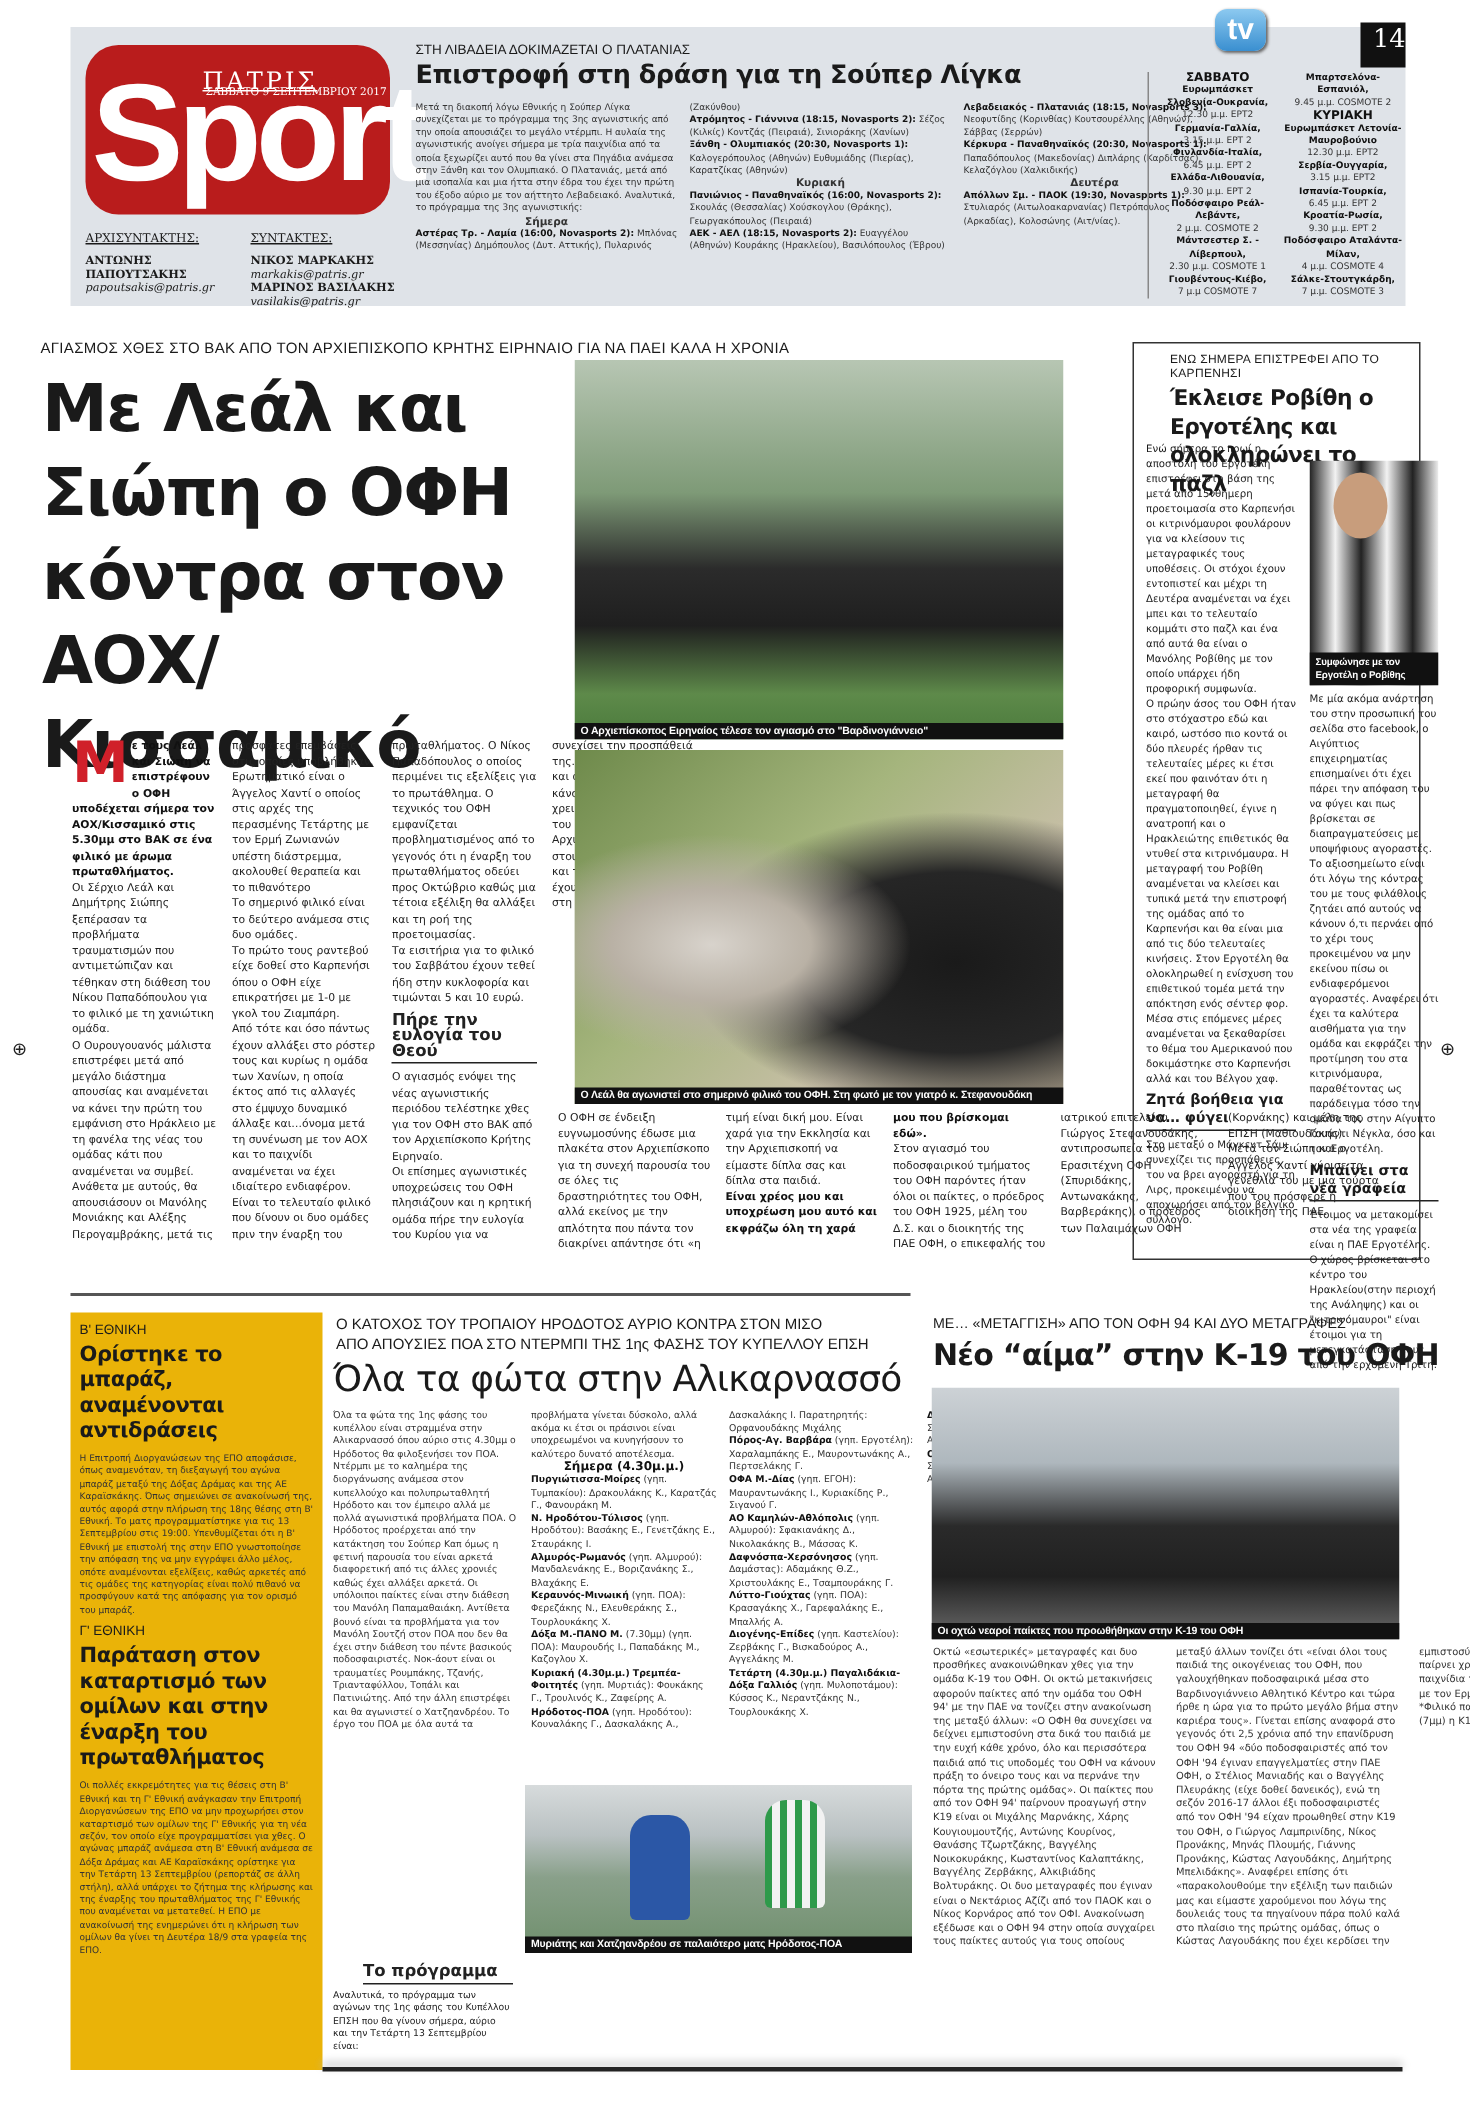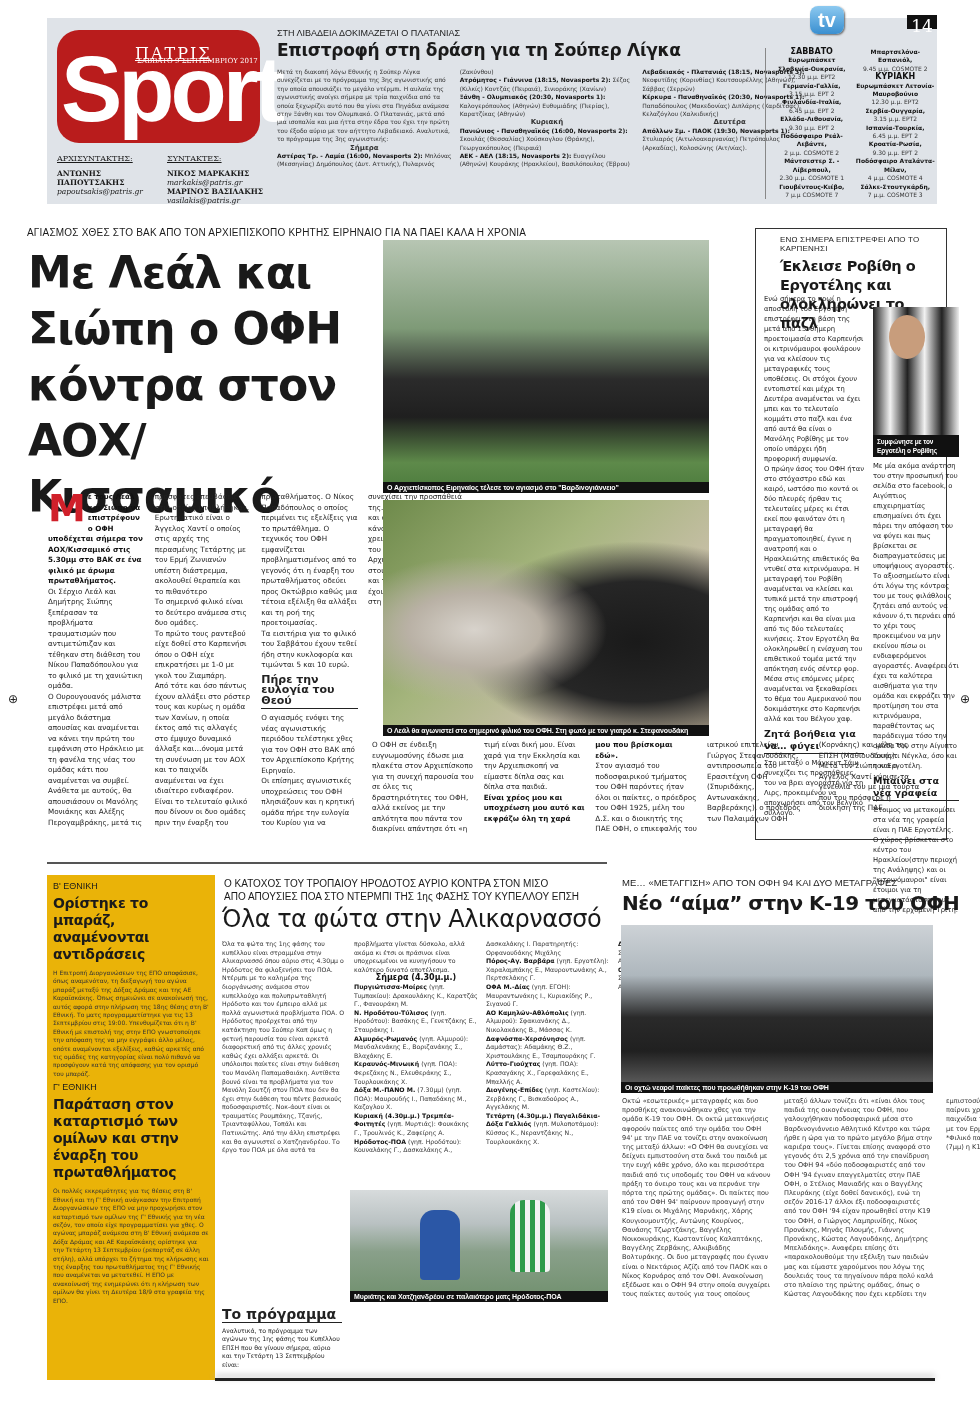--- a/index.html
+++ b/index.html
@@ -19,21 +19,21 @@
   .staff .mail { font-style: italic; font-size: 7.5px; }
   .top-kicker { position: absolute; left: 230px; top: 10px; font-size: 9px; font-family: "Liberation Sans", sans-serif; }
   .top-title { position: absolute; left: 230px; top: 22px; font-size: 17px; font-weight: bold; font-family: "DejaVu Sans", sans-serif; letter-spacing: -0.3px; }
   .top-body { position: absolute; left: 230px; top: 50px; width: 540px; font-size: 6px; line-height: 8.4px; column-count: 3; column-gap: 8px; color: #333; }
   .top-body b { color: #111; }
   .top-body .center { text-align: center; font-weight: bold; font-size: 7px; }
   .tv-col { position: absolute; left: 718px; top: 30px; width: 170px; border-left: 1px solid #888; padding-left: 6px; font-size: 6px; line-height: 8.4px; column-count: 2; column-gap: 4px; text-align: center; color: #333; }
   .tv-col .day { font-weight: bold; font-size: 8px; color: #111; }
   .tv-col b { color: #111; }
   .tv-logo { position: absolute; left: 810px; top: 6px; width: 34px; height: 28px; border-radius: 8px; background: linear-gradient(#8cc9f0, #3a8fd0); color: #fff; font-weight: bold; font-size: 20px; line-height: 28px; text-align: center; font-family: "Liberation Sans", sans-serif; box-shadow: 1px 1px 2px #666; }
-  .page-num { position: absolute; left: 907px; top: 15px; width: 30px; height: 14px; background: #111; color: #fff; font-family: "DejaVu Serif", serif; font-size: 17px; text-align: center; line-height: 22px; }
+  .page-num { position: absolute; left: 907px; top: 15px; width: 30px; height: 30px; background: #111; color: #fff; font-family: "DejaVu Serif", serif; font-size: 17px; text-align: right; line-height: 22px; }
 
   
   .kicker { font-family: "Liberation Sans", sans-serif; font-size: 10px; letter-spacing: 0.2px; }
   .lead-kicker { position: absolute; left: 27px; top: 227px; }
   .lead-title { position: absolute; left: 28px; top: 245px; width: 330px; font-family: "DejaVu Sans", sans-serif; font-weight: bold; font-size: 44px; line-height: 56px; letter-spacing: -1px; }
   .body-text { font-size: 7.2px; line-height: 10.5px; color: #222; }
   .body-text b { color: #111; }
   .lead-cols { position: absolute; left: 48px; top: 492px; width: 310px; height: 340px; column-count: 3; column-gap: 10px; }
   .dropcap { float: left; color: #d0202a; font-weight: bold; font-size: 38px; line-height: 32px; margin-right: 2px; }
   .subhead { font-weight: bold; font-size: 11px; border-bottom: 1px solid #222; margin: 4px 0; padding-bottom: 2px; }
@@ -70,21 +70,21 @@
   .cup-kicker { position: absolute; left: 224px; top: 877px; font-size: 10px; line-height: 13px; font-family: "Liberation Sans", sans-serif; width: 380px; }
   .cup-title { position: absolute; left: 222px; top: 905px; font-size: 24px; font-weight: normal; letter-spacing: -0.5px; }
   .cup-cols { position: absolute; left: 222px; top: 940px; width: 388px; height: 222px; column-count: 3; column-gap: 8px; font-size: 6.2px; line-height: 8.6px; color: #333; }
   .cup-cols .hdr { text-align: center; font-weight: bold; font-size: 8px; color: #111; }
   .cup-cols b { color: #111; }
   .photo4 { left: 350px; top: 1190px; width: 258px; height: 112px; }
   .photo4 .img { background: linear-gradient(180deg, #d7dbdc 0%, #b9c1c2 30%, #89a08a 55%, #6f8f6c 100%); }
   .photo4 .p1 { position: absolute; left: 70px; top: 20px; width: 40px; height: 70px; background: #2b57a6; border-radius: 14px 14px 4px 4px; }
   .photo4 .p2 { position: absolute; left: 160px; top: 10px; width: 40px; height: 72px; background: repeating-linear-gradient(90deg, #2e9a4a 0 5px, #f2f2f2 5px 10px); border-radius: 14px 14px 4px 4px; }
   .cup-prog { position: absolute; left: 222px; top: 1305px; width: 120px; }
-  .cup-prog .subhead { font-size: 14px; }
+  .cup-prog .subhead { font-size: 11px; margin-left: 20px; }
 
   
   .k19-kicker { position: absolute; left: 622px; top: 877px; font-size: 9.5px; font-family: "Liberation Sans", sans-serif; }
   .k19-title { position: absolute; left: 622px; top: 891px; font-size: 20px; font-weight: bold; letter-spacing: -0.5px; }
   .photo5 { left: 621px; top: 925px; width: 312px; height: 168px; }
   .photo5 .img { background: linear-gradient(180deg, #cdd2d6 0%, #aeb7bd 30%, #2a2a2a 55%, #202020 75%, #6b6b6b 100%); }
   .k19-cols { position: absolute; left: 622px; top: 1097px; width: 312px; height: 210px; column-count: 2; column-gap: 12px; font-size: 6.6px; line-height: 9.2px; color: #333; }
 
   .reg-mark { position: absolute; font-size: 12px; color: #222; }
   .bottom-rule { position: absolute; left: 215px; top: 1378px; width: 720px; height: 3px; background: #222; box-shadow: 0 -3px 6px #bbb; }

